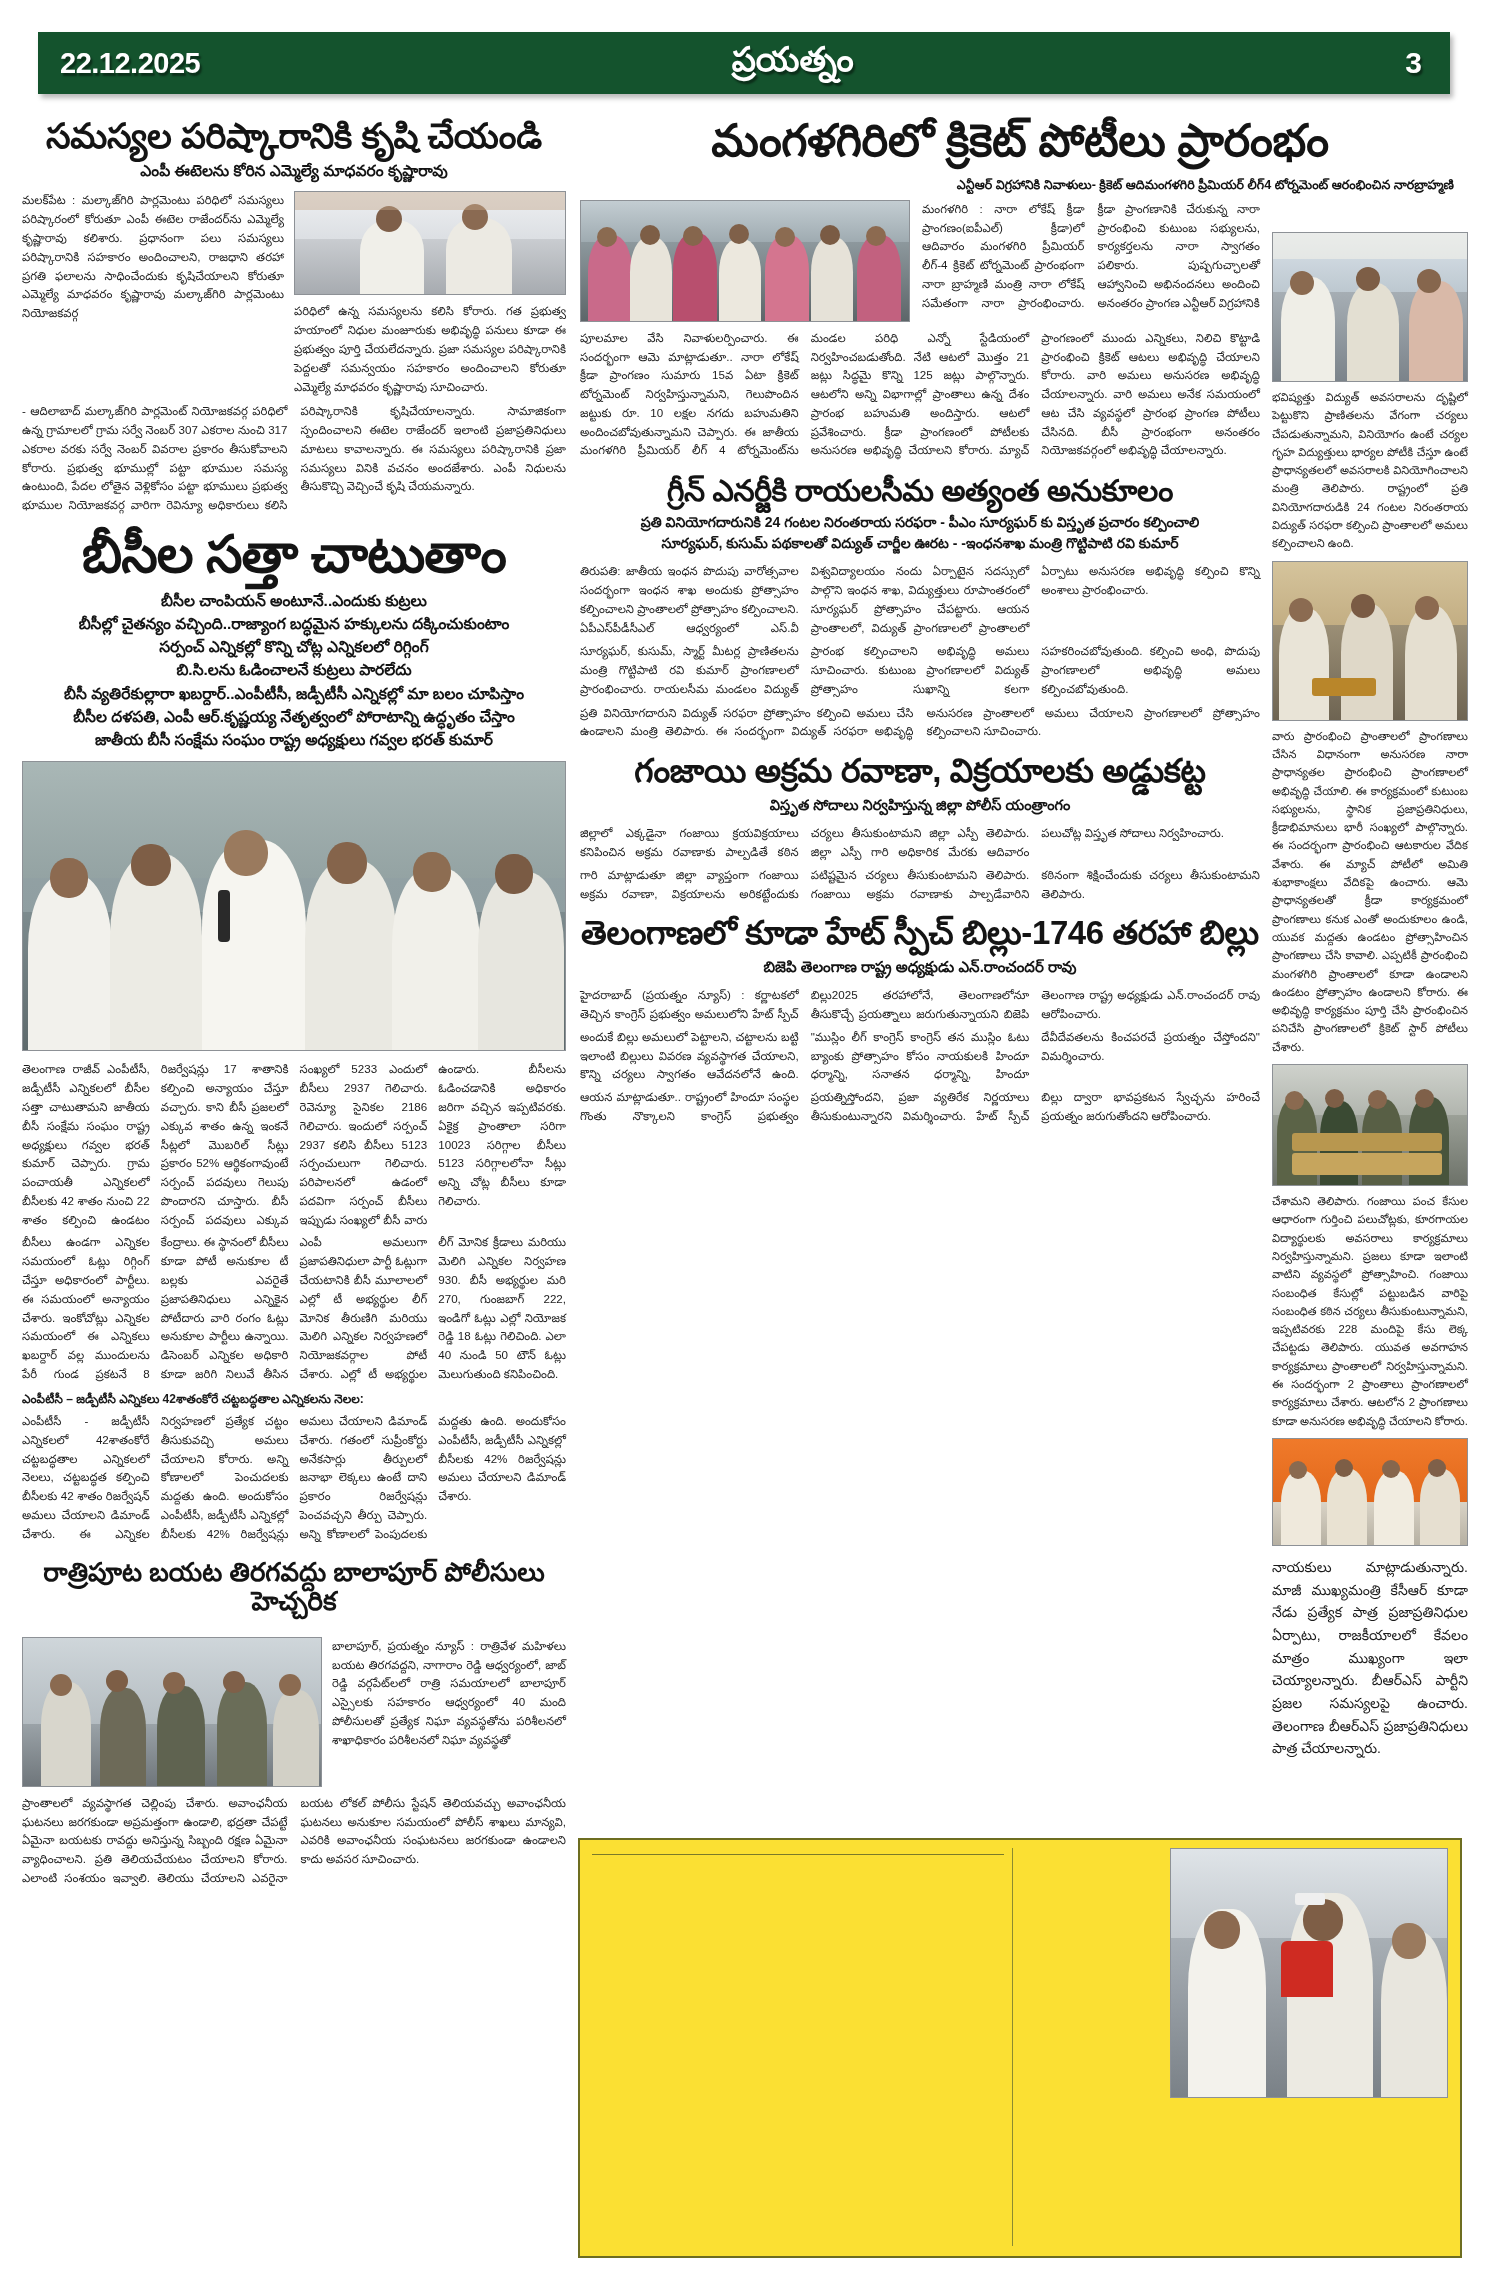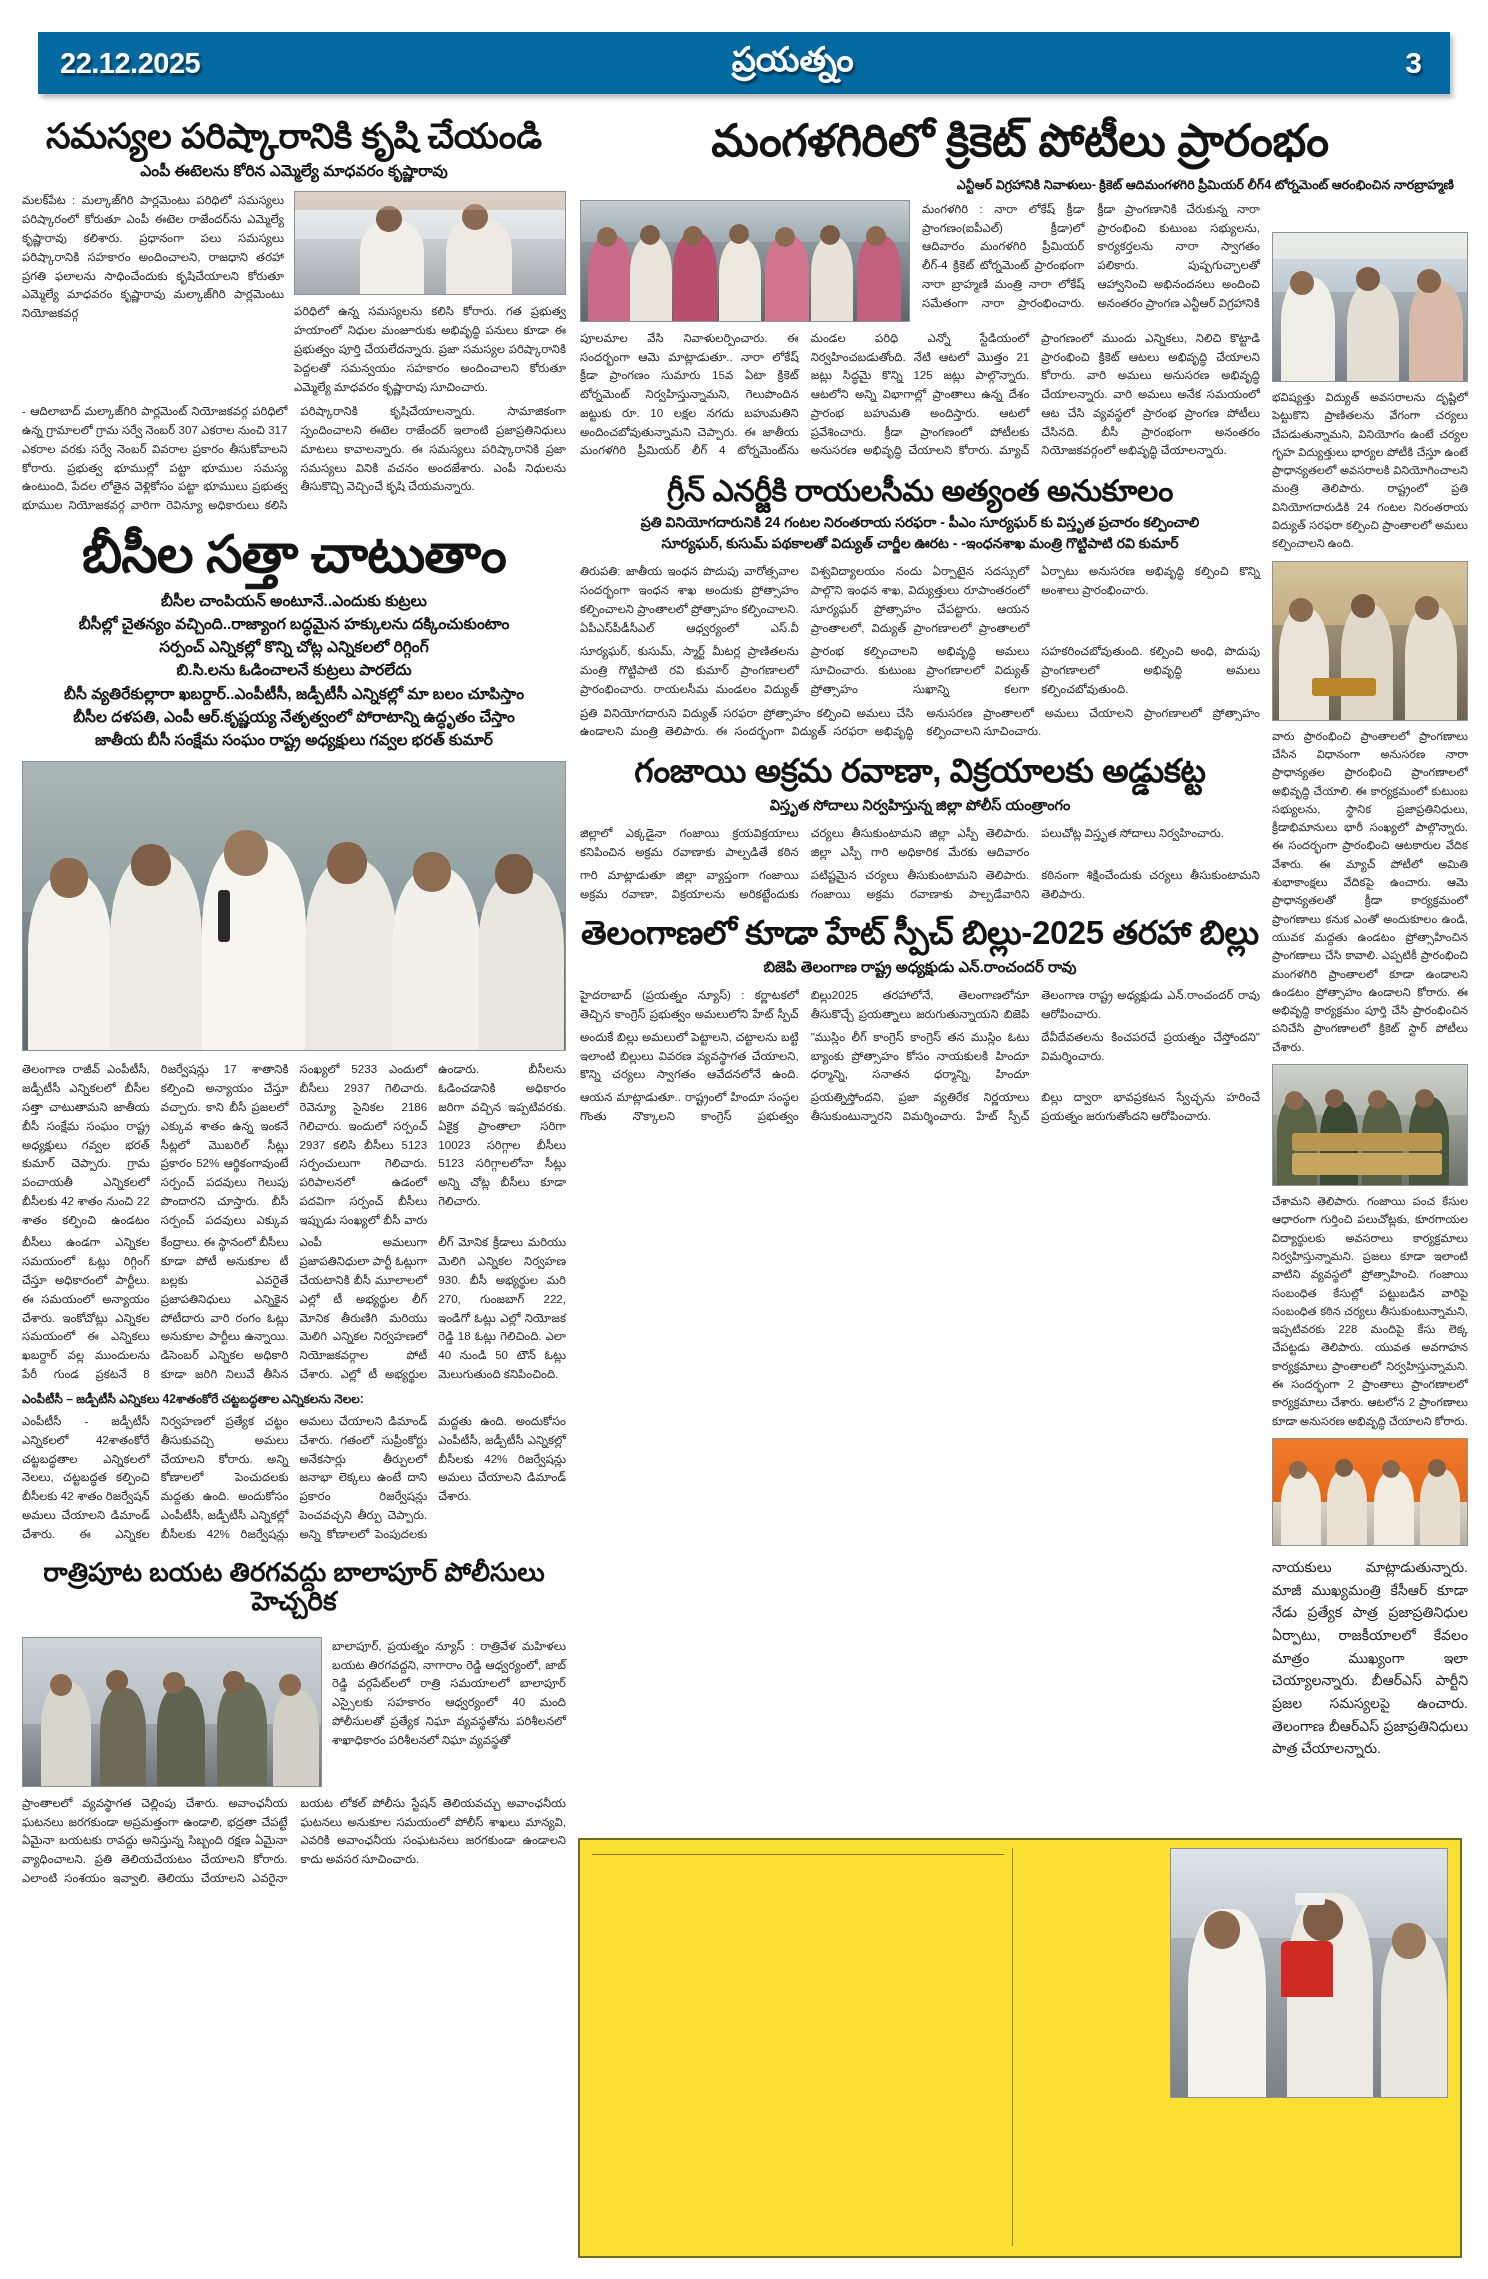--- a/index.html
+++ b/index.html
@@ -9,21 +9,21 @@
     background:#ffffff;
     font-family:"Liberation Sans", sans-serif;
     color:#141414;
     overflow:hidden;
     position:relative;
   }
 
   
   .masthead {
     position:absolute; left:38px; top:32px; width:1412px; height:62px;
-    background:#0369a1;
+    background:#14532d;
     display:flex; align-items:center;
     box-shadow:3px 4px 5px rgba(0,0,0,.28);
   }
   .masthead .date {
     color:#fff; font-weight:bold; font-size:29px;
     letter-spacing:-.5px; margin-left:22px;
     text-shadow:2px 3px 2px rgba(0,0,0,.45);
   }
   .masthead .title {
     flex:1; text-align:center; color:#fff;
@@ -223,21 +223,21 @@
     </div>
 
     <div style="margin-top:12px">
       <div class="hl2" style="font-size:33px">గంజాయి అక్రమ రవాణా, విక్రయాలకు అడ్డుకట్ట</div>
       <div class="subhl" style="margin-top:5px; font-size:14.5px">విస్తృత సోదాలు నిర్వహిస్తున్న జిల్లా పోలీస్ యంత్రాంగం</div>
       <div class="body-text three" style="margin-top:8px">జిల్లాలో ఎక్కడైనా గంజాయి క్రయవిక్రయాలు కనిపించిన అక్రమ రవాణాకు పాల్పడితే కఠిన చర్యలు తీసుకుంటామని జిల్లా ఎస్పీ తెలిపారు. జిల్లా ఎస్పీ గారి అధికారిక మేరకు ఆదివారం పలుచోట్ల విస్తృత సోదాలు నిర్వహించారు.</div>
       <div class="body-text three" style="margin-top:4px">గారి మాట్లాడుతూ జిల్లా వ్యాప్తంగా గంజాయి అక్రమ రవాణా, విక్రయాలను అరికట్టేందుకు పటిష్టమైన చర్యలు తీసుకుంటామని తెలిపారు. గంజాయి అక్రమ రవాణాకు పాల్పడేవారిని కఠినంగా శిక్షించేందుకు చర్యలు తీసుకుంటామని తెలిపారు.</div>
     </div>
 
     <div style="margin-top:12px">
-      <div class="hl2" style="font-size:33px">తెలంగాణలో కూడా హేట్ స్పీచ్ బిల్లు-2025 తరహా బిల్లు</div>
+      <div class="hl2" style="font-size:33px">తెలంగాణలో కూడా హేట్ స్పీచ్ బిల్లు-1746 తరహా బిల్లు</div>
       <div class="subhl" style="margin-top:4px; font-size:15px">బిజెపి తెలంగాణ రాష్ట్ర అధ్యక్షుడు ఎన్.రాంచందర్ రావు</div>
       <div class="body-text three" style="margin-top:8px">హైదరాబాద్ (ప్రయత్నం న్యూస్) : కర్ణాటకలో తెచ్చిన కాంగ్రెస్ ప్రభుత్వం అమలులోని హేట్ స్పీచ్ బిల్లు2025 తరహాలోనే, తెలంగాణలోనూ తీసుకొచ్చే ప్రయత్నాలు జరుగుతున్నాయని బిజెపి తెలంగాణ రాష్ట్ర అధ్యక్షుడు ఎన్.రాంచందర్ రావు ఆరోపించారు.</div>
       <div class="body-text three" style="margin-top:4px">అందుకే బిల్లు అమలులో పెట్టాలని, చట్టాలను బట్టి ఇలాంటి బిల్లులు వివరణ వ్యవస్థాగత చేయాలని, కొన్ని చర్యలు స్వాగతం ఆవేదనలోనే ఉంది. "ముస్లిం లీగ్ కాంగ్రెస్ కాంగ్రెస్ తన ముస్లిం ఓటు బ్యాంకు ప్రోత్సాహం కోసం నాయకులకి హిందూ ధర్మాన్ని, సనాతన ధర్మాన్ని, హిందూ దేవీదేవతలను కించపరచే ప్రయత్నం చేస్తోందని" విమర్శించారు.</div>
       <div class="body-text three" style="margin-top:4px">ఆయన మాట్లాడుతూ.. రాష్ట్రంలో హిందూ సంస్థల గొంతు నొక్కాలని కాంగ్రెస్ ప్రభుత్వం ప్రయత్నిస్తోందని, ప్రజా వ్యతిరేక నిర్ణయాలు తీసుకుంటున్నారని విమర్శించారు. హేట్ స్పీచ్ బిల్లు ద్వారా భావప్రకటన స్వేచ్ఛను హరించే ప్రయత్నం జరుగుతోందని ఆరోపించారు.</div>
     </div>
   </div>
 
   <div class="col-c">
 
     <div class="photo" style="width:196px;height:150px;">

